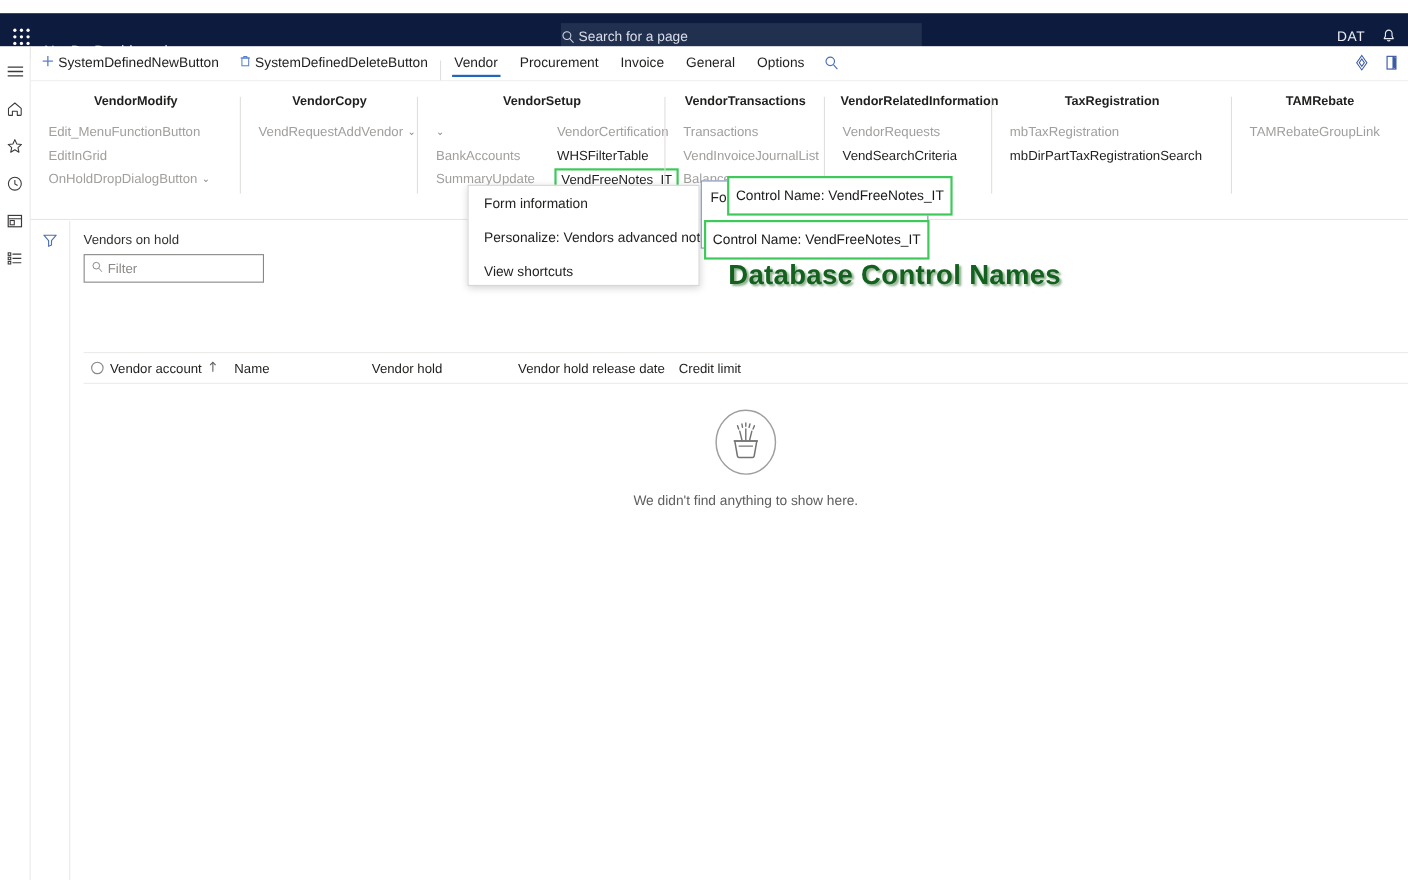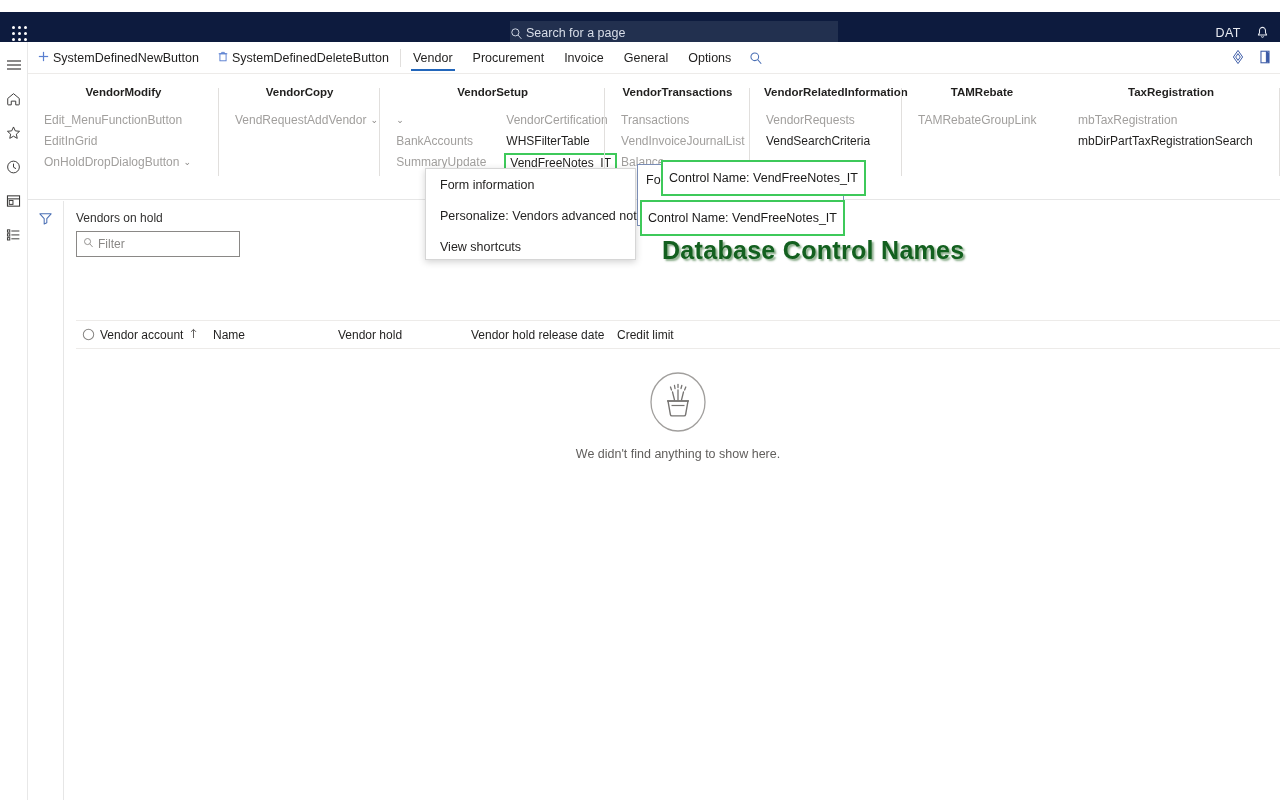--- a/index.html
+++ b/index.html
@@ -47,21 +47,21 @@
   .rail-item {
     width: 28px; height: 34px; display: flex; align-items: center; justify-content: center;
     cursor: pointer;
   }
   .rail-item.sel { }
 
   
   .ribbon-tabs {
     position: absolute; left: 28px; top: 42px; width: 1252px; height: 32px;
     background: #ffffff; border-bottom: 1px solid #edebe9;
-    display: flex; align-items: center; font-size: 12.5px; color: #201f1e;
+    display: flex; align-items: flex-end; font-size: 12.5px; color: #201f1e;
   }
   .rt-btn {
     display: flex; align-items: center; gap: 3px; padding: 0 9px; height: 32px;
     cursor: pointer; color: #201f1e; white-space: nowrap;
   }
   .rt-sep { width: 1px; height: 18px; background: #e1dfdd; margin: 0 2px; }
   .rt-tab {
     padding: 0 10px; height: 32px; display:flex; align-items:center;
     cursor: pointer; position: relative; white-space: nowrap;
   }
@@ -429,44 +429,44 @@
               <span>VendorRequests</span>
             </div>
           <div class="rcmd enabled">
               <span>VendSearchCriteria</span>
             </div>
         </div>
       </div>
       <div class="rgroup-div"></div>
     </div>
 
+    <div class="rgroup" style="min-width:218px;">
+      <div class="rgroup-head">TaxRegistration</div>
+      <div class="rgroup-body">
+        <div class="rcol">
+          <div class="rcmd">
+              <span>mbTaxRegistration</span>
+            </div>
+          <div class="rcmd enabled">
+              <span>mbDirPartTaxRegistrationSearch</span>
+            </div>
+        </div>
+      </div>
+      <div class="rgroup-div"></div>
+    </div>
+
     <div class="rgroup" style="min-width:160px;">
       <div class="rgroup-head">TAMRebate</div>
       <div class="rgroup-body">
         <div class="rcol">
           <div class="rcmd">
               <span>TAMRebateGroupLink</span>
             </div>
         </div>
       </div>
-    </div>
-
-    <div class="rgroup" style="min-width:218px;">
-      <div class="rgroup-head">TaxRegistration</div>
-      <div class="rgroup-body">
-        <div class="rcol">
-          <div class="rcmd">
-              <span>mbTaxRegistration</span>
-            </div>
-          <div class="rcmd enabled">
-              <span>mbDirPartTaxRegistrationSearch</span>
-            </div>
-        </div>
-      </div>
-      <div class="rgroup-div"></div>
     </div>
   </div>
 
   <div class="filterrail">
     <span>
       <svg width="15" height="15" viewBox="0 0 16 16">
           <path d="M2 3h12l-4.6 5.2v4.4L6.6 13.8V8.2z" fill="none" stroke="#4a6fb5" stroke-width="1.1" stroke-linejoin="round"></path>
         </svg>
     </span>
   </div>

